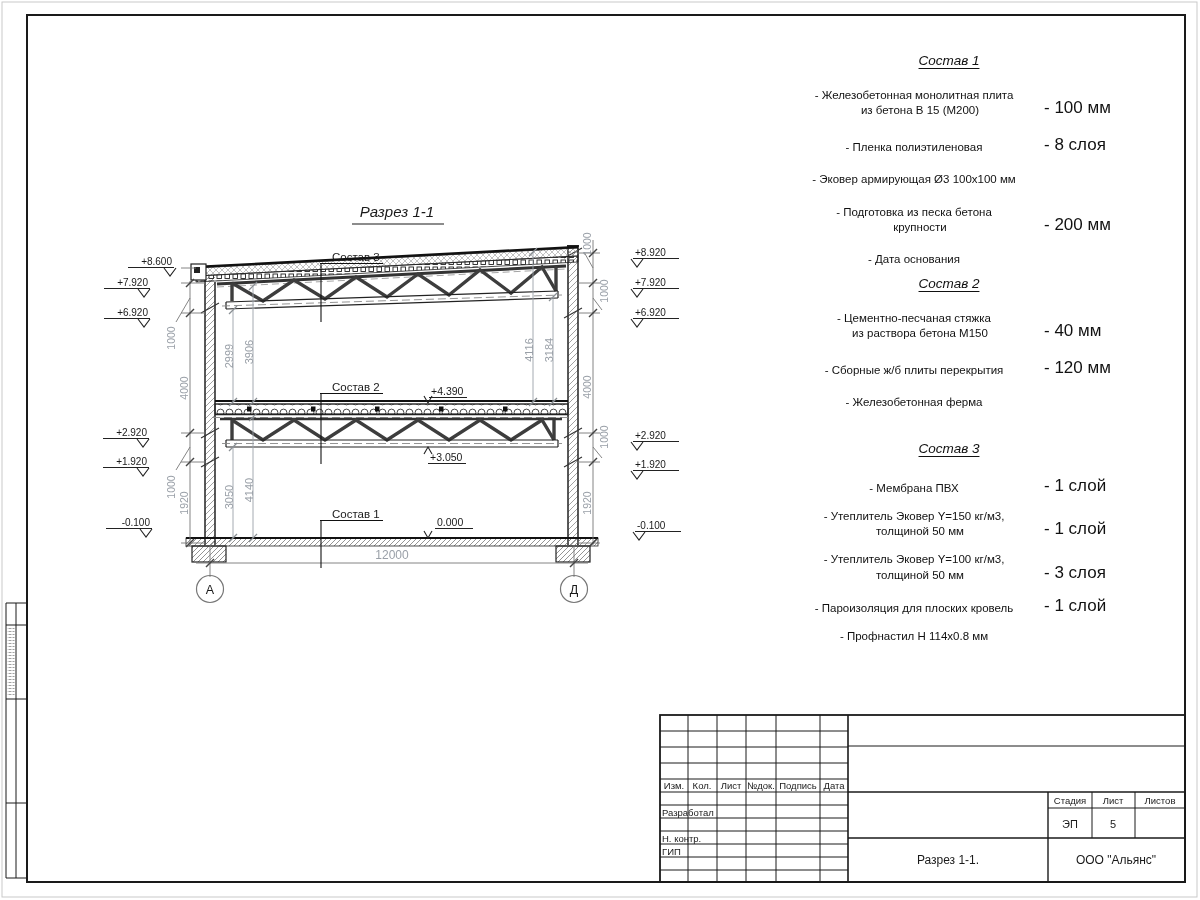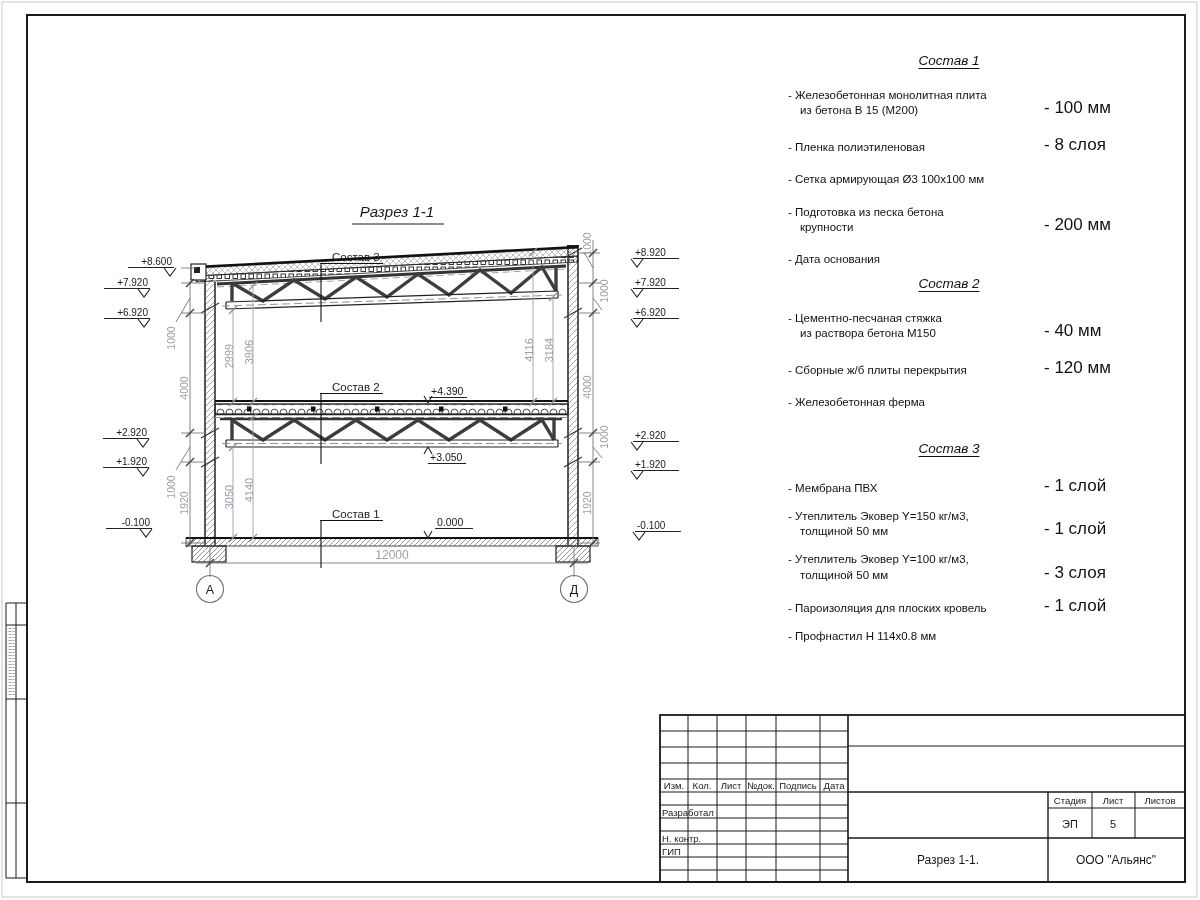--- a/index.html
+++ b/index.html
@@ -8,21 +8,21 @@
   svg{position:absolute;left:0;top:0;}
   svg text{font-family:"Liberation Sans", sans-serif;fill:#1a1a1a;}
   .dimtxt{fill:#9aa0a8;}
   
   .comp{position:absolute;left:788px;width:322px;}
   .comp-title{font-size:13.5px;font-style:italic;text-align:center;margin:0 0 20px 0;
               text-decoration:underline;text-underline-offset:3px;}
   .comp-item{display:flex;align-items:flex-end;margin-bottom:17px;}
   .comp3 .comp-item{margin-bottom:13px;}
   .comp-name{flex:1;font-size:11.5px;line-height:1.32;white-space:pre-line;
-             padding-left:12px;text-indent:-12px;}
+             padding-left:12px;text-indent:-12px;text-align:center;}
   .comp-val{width:66px;font-size:17px;white-space:nowrap;padding-left:4px;}
 </style>
 </head>
 <body>
 
 <div class="sheet">
 
 <svg width="1200" height="900" viewBox="0 0 1200 900">
   <defs>
     <pattern id="wallH" width="6" height="6" patternUnits="userSpaceOnUse">
@@ -361,21 +361,21 @@
   <div class="comp-item">
     <div class="comp-name">- Железобетонная  монолитная плита
 из бетона В 15 (М200)</div>
     <div class="comp-val">- 100 мм</div>
   </div>
   <div class="comp-item">
     <div class="comp-name">- Пленка полиэтиленовая</div>
     <div class="comp-val">-  8 слоя</div>
   </div>
   <div class="comp-item">
-    <div class="comp-name">- Сетка армирующая Ø3 100х100 мм</div>
+    <div class="comp-name">- Эковер армирующая Ø3 100х100 мм</div>
     <div class="comp-val"></div>
   </div>
   <div class="comp-item">
     <div class="comp-name">- Подготовка из песка бетона
 крупности</div>
     <div class="comp-val">- 200 мм</div>
   </div>
   <div class="comp-item">
     <div class="comp-name">- Дата основания</div>
     <div class="comp-val"></div>

